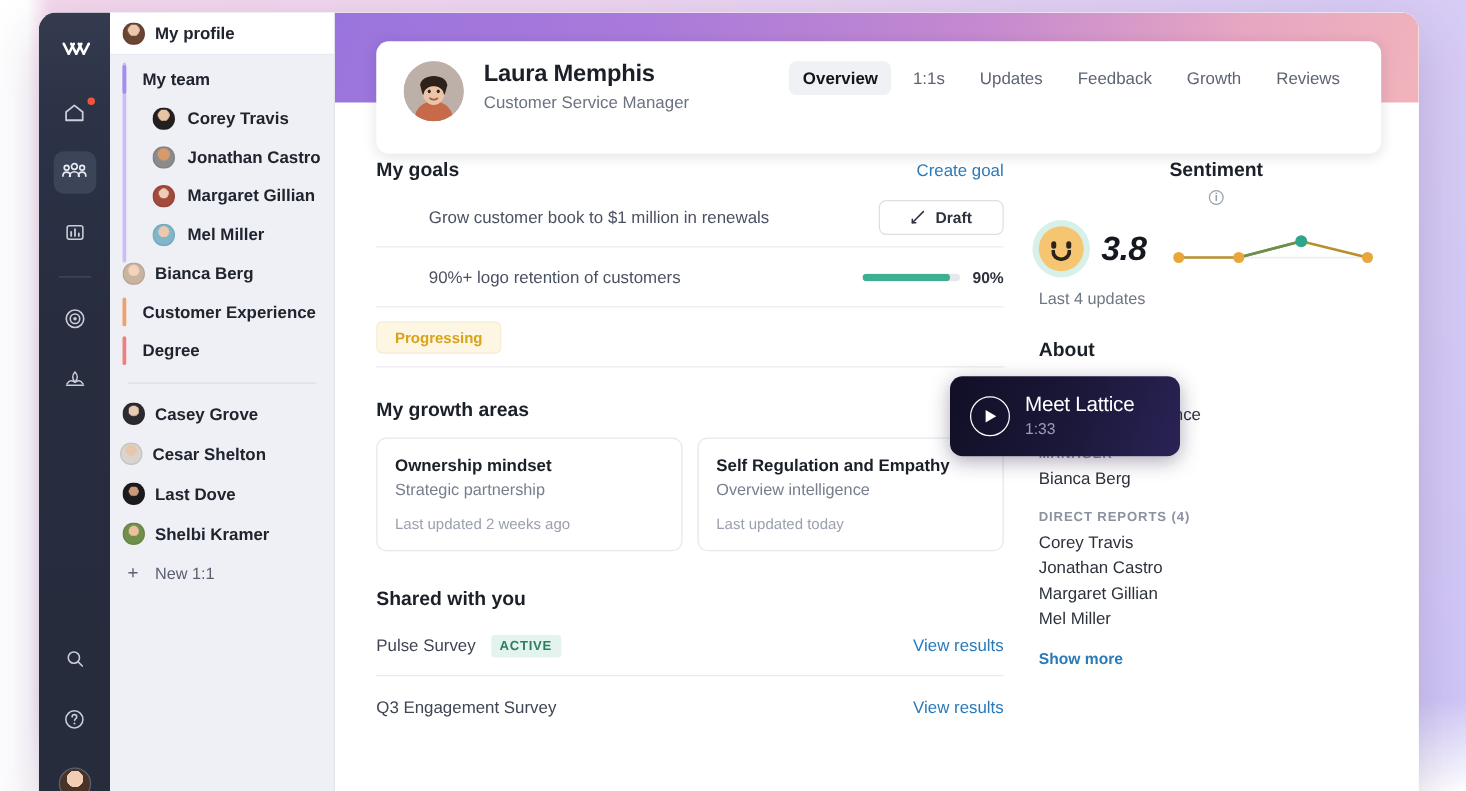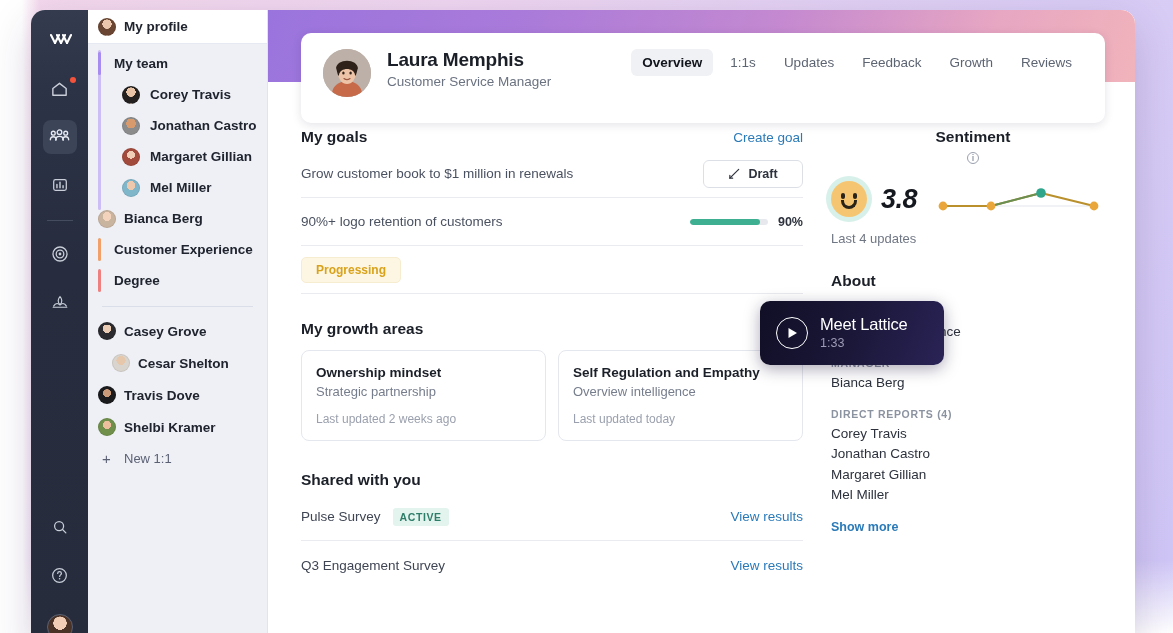--- a/index.html
+++ b/index.html
@@ -132,21 +132,21 @@
   .sec-head { display: flex; align-items: baseline; margin-bottom: 4px; }
   .sec-title { font-size: 15.5px; font-weight: 700; color: #1b1f28; }
   .link { color: #2b7ab8; font-size: 13.5px; cursor: pointer; }
   .sec-head .link { margin-left: auto; }
 
   .goal-row {
     display: flex; align-items: center; min-height: 48px;
     border-bottom: 1px solid #e9ebf0; font-size: 13.5px; color: #4a5160;
   }
   .goal-row:last-child { border-bottom: none; }
-  .goal-text { flex: 1 1 auto; display: flex; align-items: center; gap: 4px; }
+  .goal-text { flex: 1 1 auto; display: flex; align-items: center; gap: 4px; margin-left: 42px; }
   .draft-btn {
     display: flex; align-items: center; gap: 7px; justify-content: center;
     width: 100px; height: 28px; border: 1px solid #dcdfe6; border-radius: 6px;
     background: #fff; font-size: 12.5px; color: #2d323d; font-weight: 600; cursor: pointer;
   }
   .pbar-wrap { display: flex; align-items: center; gap: 10px; }
   .pbar { width: 78px; height: 6px; border-radius: 4px; background: #e6e8ed; overflow: hidden; }
   .pbar > i { display: block; height: 100%; background: #3faf92; border-radius: 4px; }
   .pct { font-size: 12.5px; font-weight: 700; color: #2d323d; }
   .badge-progressing {
@@ -349,27 +349,27 @@
         <span class="nav-bar-red"></span>
         <span class="nav-label" style="margin-left:16px;">Degree</span>
       </div>
 
       <div class="nav-divider"></div>
 
       <div class="nav-row" style="padding-left:10px; height:32px;">
         <span class="nav-avatar" style="background:radial-gradient(circle at 50% 36%, #e9cbb4 0 32%, #2b2b2f 33% 100%);"></span>
         <span class="nav-label">Casey Grove</span>
       </div>
-      <div class="nav-row" style="padding-left:24px; height:32px;">
+      <div class="nav-row" style="padding-left:8px; height:32px;">
         <span class="nav-avatar" style="background:radial-gradient(circle at 50% 34%, #e6c7ac 0 34%, #d9d4cd 35% 100%);"></span>
         <span class="nav-label">Cesar Shelton</span>
       </div>
       <div class="nav-row" style="padding-left:10px; height:32px;">
         <span class="nav-avatar" style="background:radial-gradient(circle at 50% 38%, #cb9a78 0 30%, #1b1b1d 31% 100%);"></span>
-        <span class="nav-label">Travis Dove</span>
+        <span class="nav-label">Last Dove</span>
       </div>
       <div class="nav-row" style="padding-left:10px; height:32px;">
         <span class="nav-avatar" style="background:radial-gradient(circle at 50% 36%, #edbf9c 0 31%, #6f8f4a 32% 100%);"></span>
         <span class="nav-label">Shelbi Kramer</span>
       </div>
 
       <div class="nav-new">
         <span class="plus-icon">+</span>
         <span>New 1:1</span>
       </div>

